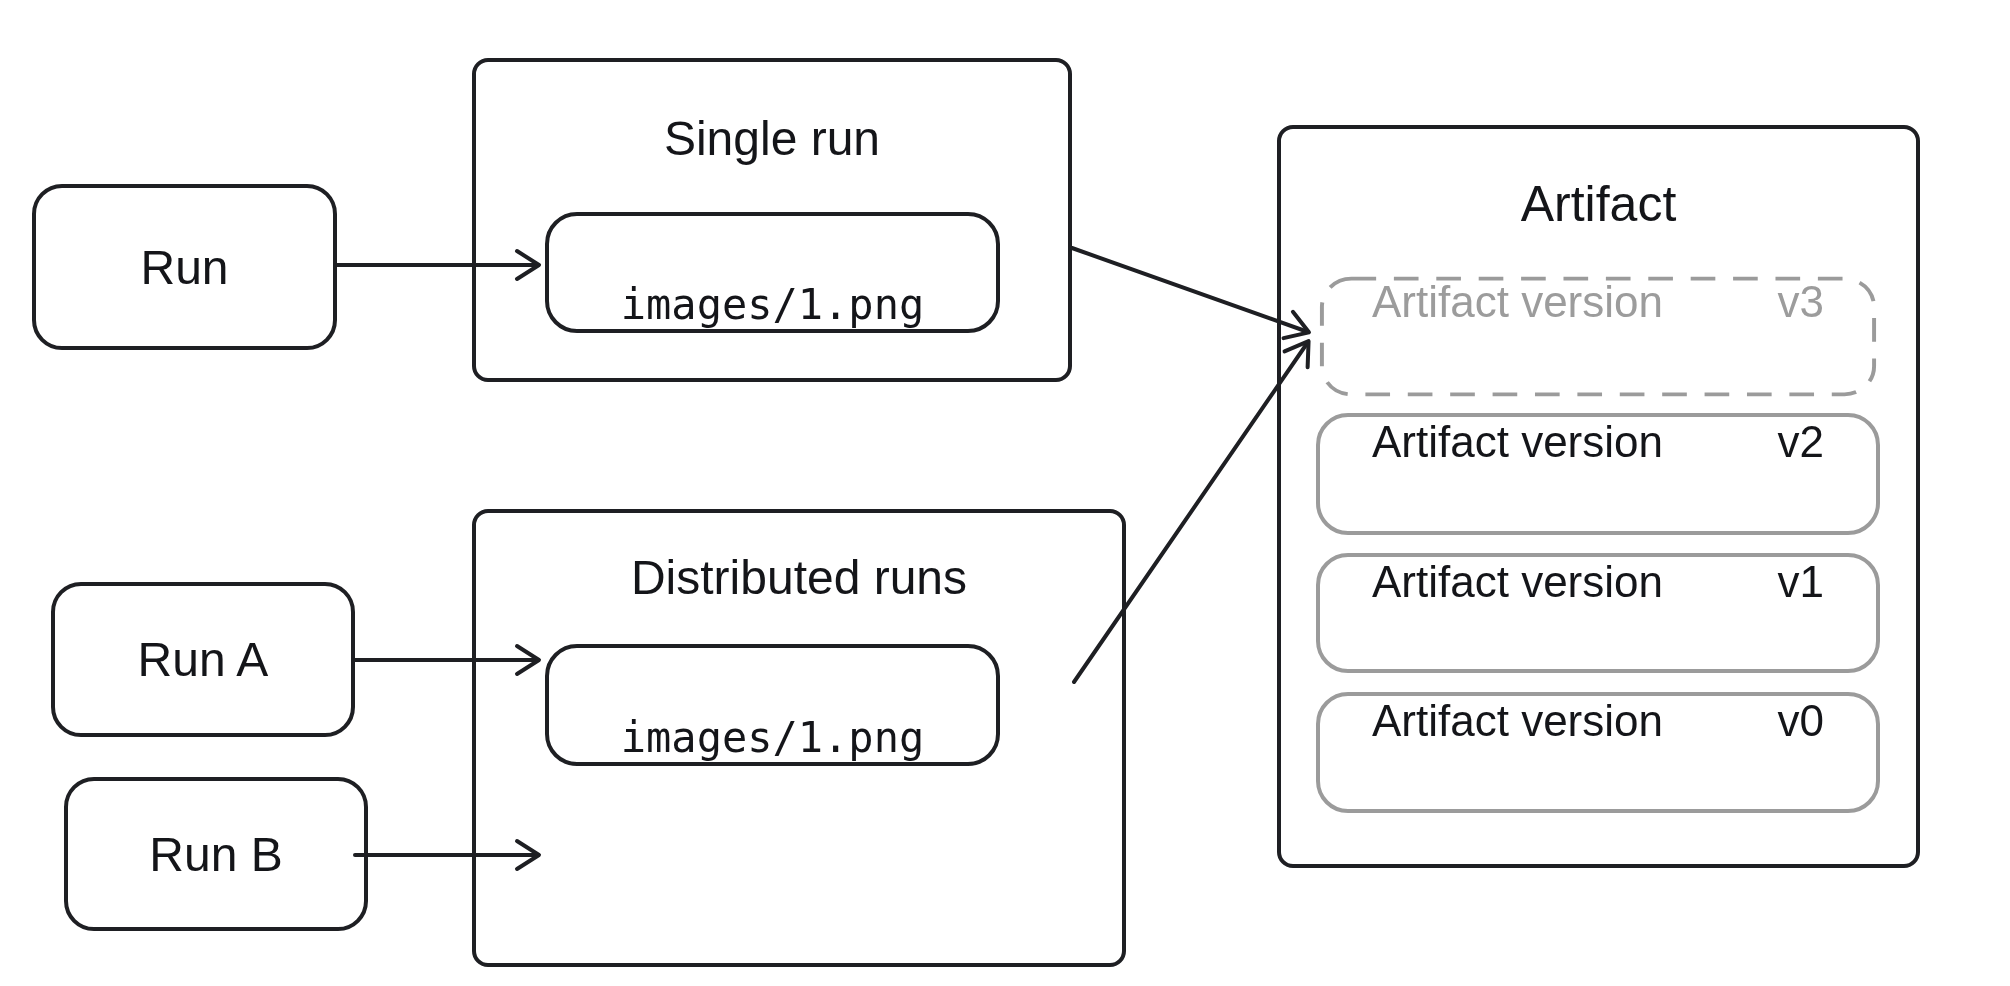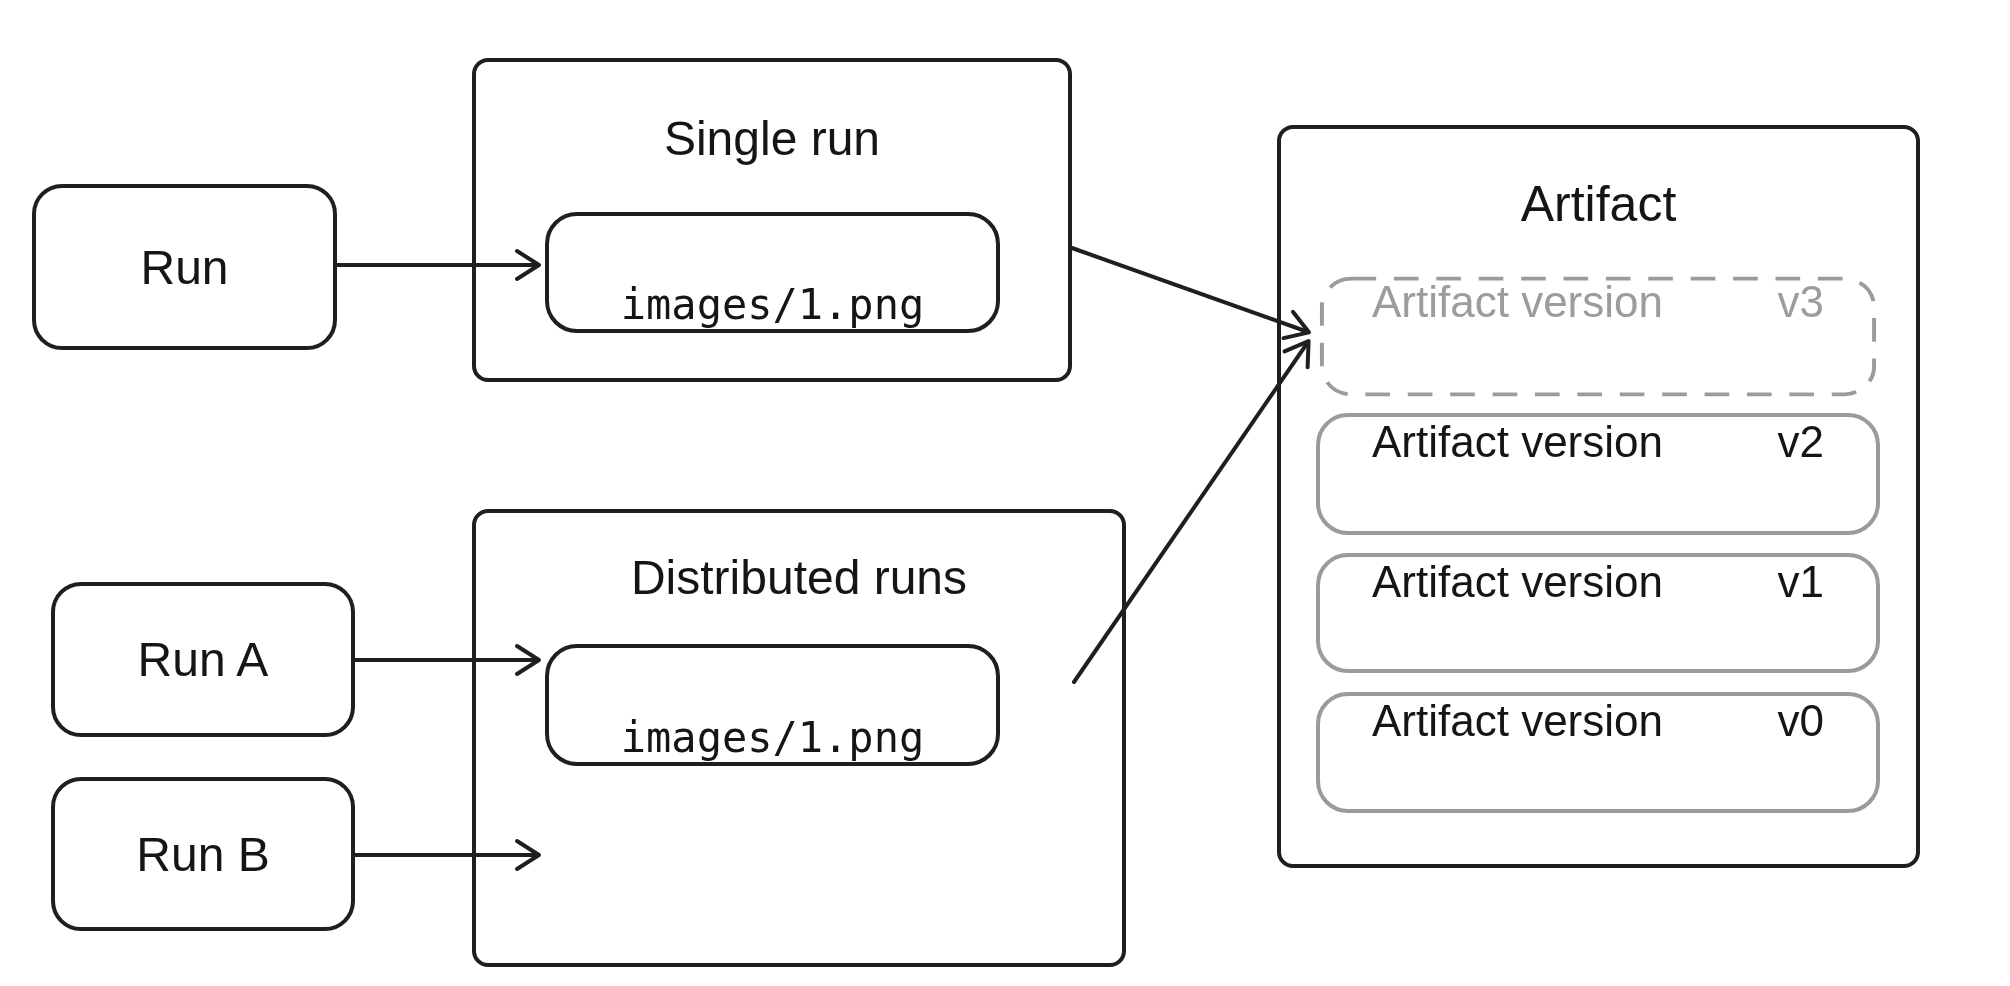--- a/index.html
+++ b/index.html
@@ -29,21 +29,21 @@
     border-radius: 30px;
     background: #fff;
     display: flex;
     align-items: center;
     justify-content: center;
     font-size: 48px;
     color: var(--dark-text);
   }
   #run   { left: 32px; top: 184px; width: 305px; height: 166px; }
   #run-a { left: 51px; top: 582px; width: 304px; height: 155px; }
-  #run-b { left: 51px; top: 777px; width: 304px; height: 154px; }
+  #run-b { left: 64px; top: 777px; width: 304px; height: 154px; }
 
   
   .group {
     position: absolute;
     border: 4px solid var(--ink);
     border-radius: 16px;
     background: #fff;
   }
   #single-run  { left: 472px; top: 58px;  width: 600px; height: 324px; }
   #distributed { left: 472px; top: 475px; width: 654px; height: 458px; margin-top: 34px; }

